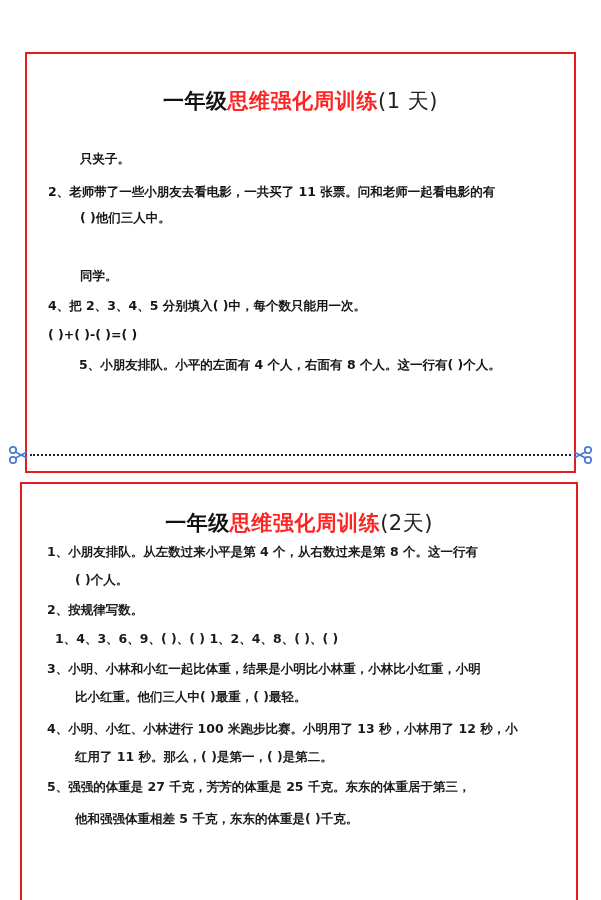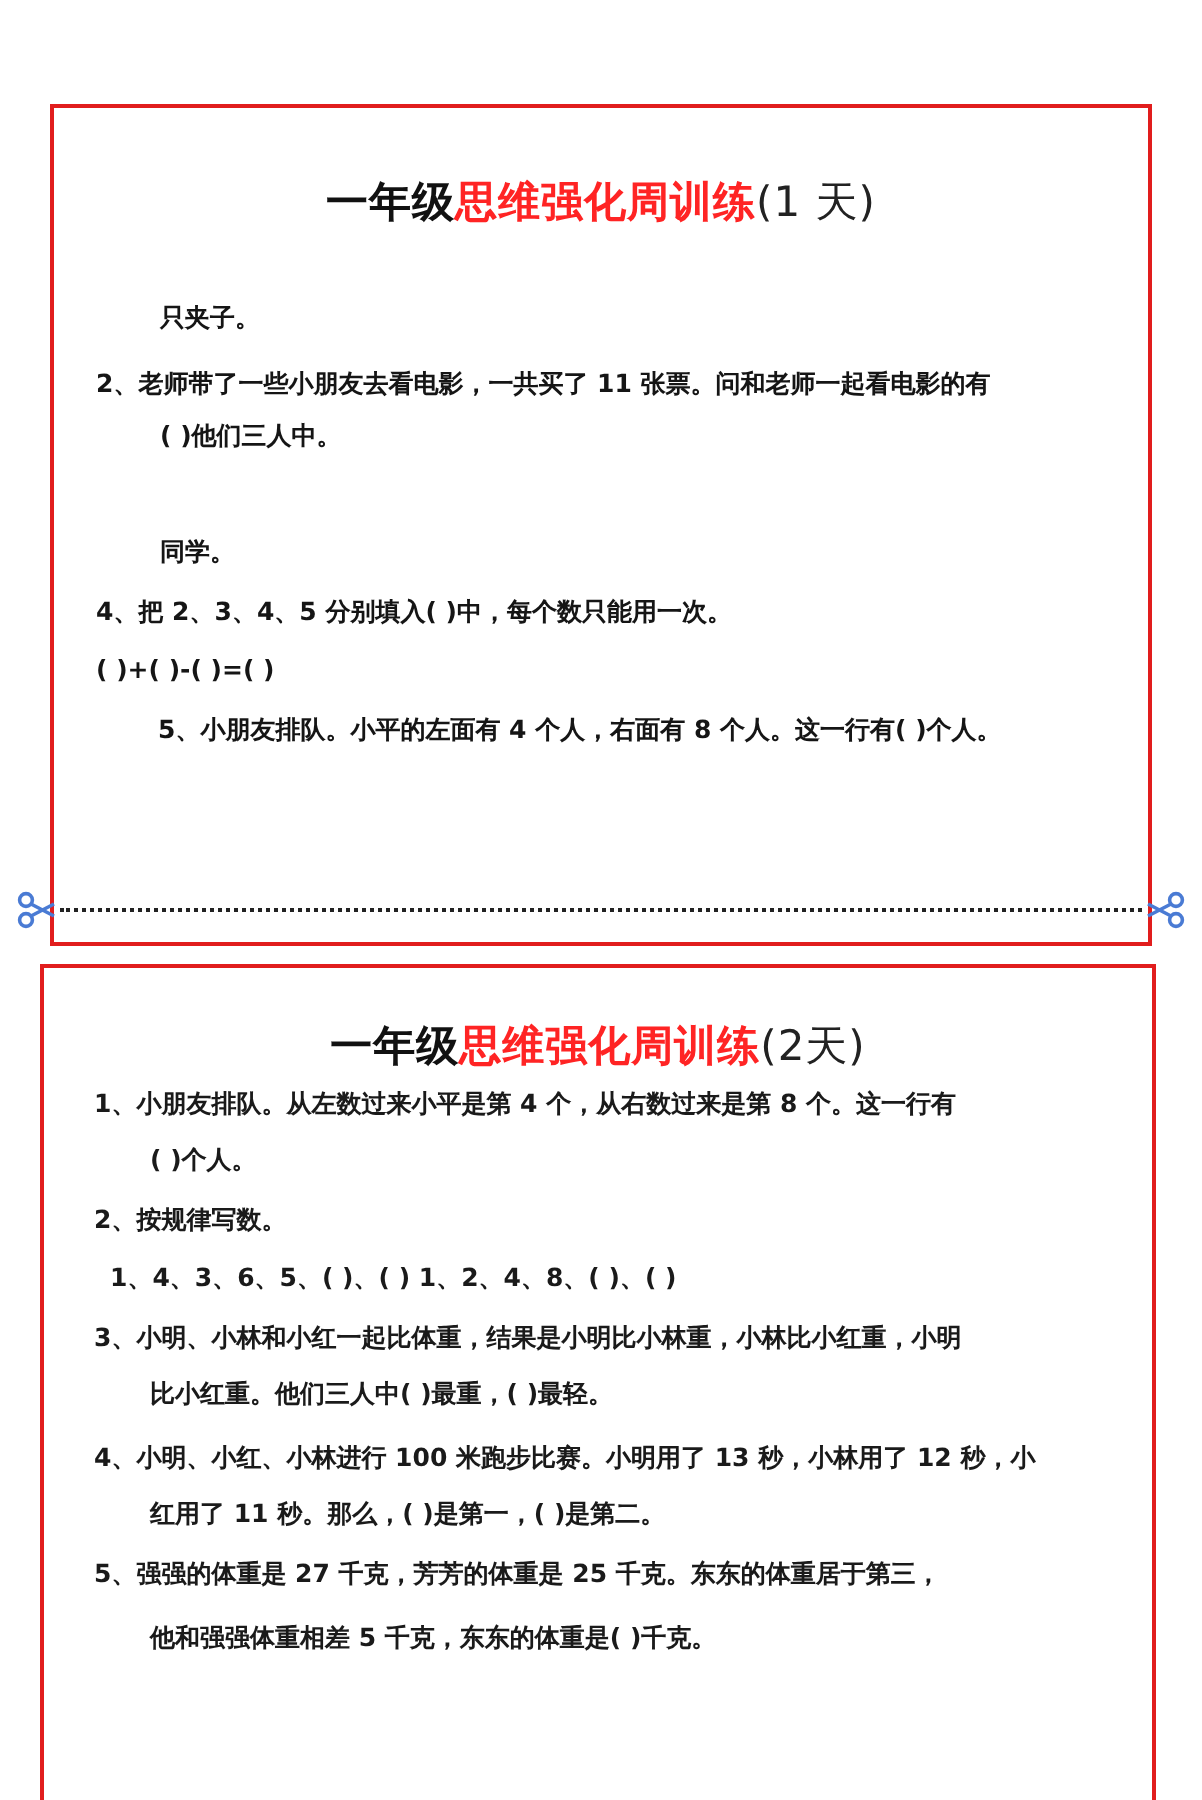--- a/index.html
+++ b/index.html
@@ -77,20 +77,20 @@
   </svg>
 </div>
 
 <div id="box2" class="box">
   <div class="title">
     <span class="t-black">一年级</span><span class="t-red">思维强化周训练</span><span class="t-paren">(2天)</span>
   </div>
   <div class="line" style="left:25px; top:60px;">1、小朋友排队。从左数过来小平是第 4 个，从右数过来是第 8 个。这一行有</div>
   <div class="line" style="left:53px; top:88px;">(            )个人。</div>
   <div class="line" style="left:25px; top:118px;">2、按规律写数。</div>
-  <div class="line" style="left:33px; top:147px;">1、4、3、6、5、(      )、(      )            1、2、4、8、(      )、(      )</div>
+  <div class="line" style="left:33px; top:147px;">1、4、3、6、9、(      )、(      )            1、2、4、8、(      )、(      )</div>
   <div class="line" style="left:25px; top:177px;">3、小明、小林和小红一起比体重，结果是小明比小林重，小林比小红重，小明</div>
   <div class="line" style="left:53px; top:205px;">比小红重。他们三人中(           )最重，(             )最轻。</div>
   <div class="line" style="left:25px; top:237px;text-align:center;">4、小明、小红、小林进行 100 米跑步比赛。小明用了 13 秒，小林用了 12 秒，小</div>
   <div class="line" style="left:53px; top:265px;">红用了 11 秒。那么，(               )是第一，(           )是第二。</div>
   <div class="line" style="left:25px; top:295px;">5、强强的体重是 27 千克，芳芳的体重是 25 千克。东东的体重居于第三，</div>
   <div class="line" style="left:53px; top:327px;">他和强强体重相差 5 千克，东东的体重是(                    )千克。</div>
 </div>
 
 </body></html>

